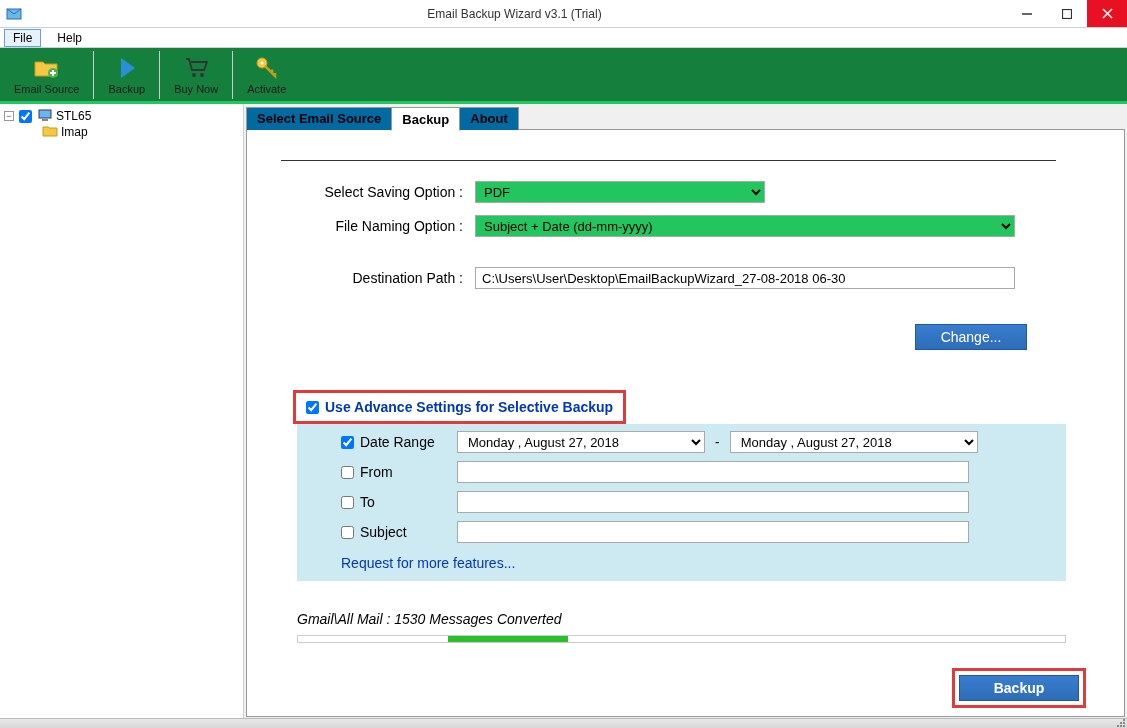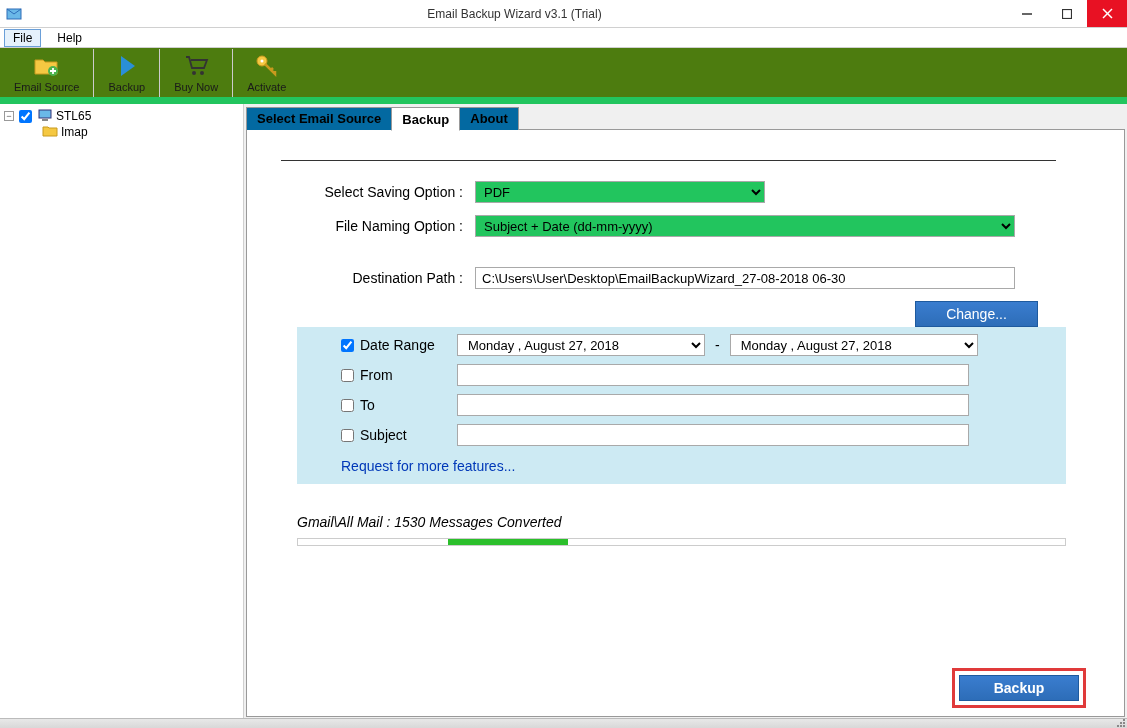--- a/index.html
+++ b/index.html
@@ -9,21 +9,21 @@
     .titlebar-icon { width: 16px; height: 16px; margin-left: 6px; }
     .titlebar-title { flex: 1; text-align: center; font-size: 12px; color: #333; }
     .win-controls { display: flex; height: 100%; }
     .win-btn { width: 40px; height: 100%; display: flex; align-items: center; justify-content: center; font-size: 14px; }
     .win-close { background: #e81123; color: #fff; }
     
     .menubar { height: 20px; background: #fff; display: flex; align-items: center; padding-left: 4px; border-bottom: 1px solid #d0d0d0; gap: 8px; }
     .menu-item { padding: 1px 8px; font-size: 12px; cursor: pointer; }
     .menu-item.selected { border: 1px solid #6a9fd8; background: #e5f1fb; }
     
-    .toolbar { height: 56px; background: #4d7c0f; display: flex; align-items: center; border-bottom: 7px solid #22c55e; padding-left: 6px; gap: 4px; }
+    .toolbar { height: 56px; background: #15803d; display: flex; align-items: center; border-bottom: 3px solid #22c55e; padding-left: 6px; gap: 4px; }
     .toolbar-btn { display: flex; flex-direction: column; align-items: center; justify-content: center; padding: 2px 8px; font-size: 11px; color: #1a1a1a; cursor: pointer; height: 52px; min-width: 52px; }
     .toolbar-sep { width: 1px; height: 48px; background: #ccc; margin: 0 2px; }
     .tool-icon { width: 28px; height: 28px; display: flex; align-items: center; justify-content: center; margin-bottom: 1px; }
     
     .workspace { display: flex; height: calc(100% - 28px - 20px - 56px - 10px); }
     .tree-panel { width: 244px; background: #fff; border-right: 1px solid #d0d0d0; padding: 4px; }
     .tree-row { display: flex; align-items: center; gap: 3px; font-size: 12px; padding: 1px 0; }
     .tree-indent { width: 16px; }
     .tree-toggle { width: 10px; text-align: center; cursor: pointer; font-size: 9px; color: #555; border: 1px solid #999; line-height: 8px; height: 10px; }
     .tree-cb { margin: 0 2px; }
@@ -34,21 +34,21 @@
     .tab { padding: 3px 10px; font-size: 13px; font-weight: bold; background: #0369a1; border: 1px solid #999; border-bottom: none; cursor: pointer; margin-right: -1px; position: relative; }
     .tab.active { background: #fff; z-index: 3; border-bottom: 1px solid #fff; margin-bottom: -1px; padding-top: 4px;}
     .tab-content { background: #fff; border: 1px solid #999; height: calc(100% - 26px); margin: 2px; padding: 30px 28px 10px 28px; position: relative; }
     
     .form-sep { border: none; border-top: 1px solid #333; margin-bottom: 20px; margin-left: 6px; margin-right: 40px;}
     .form-row { display: flex; align-items: center; margin-bottom: 12px; }
     .form-label { width: 200px; text-align: right; padding-right: 12px; font-size: 14px; }
     .form-select { width: 290px; height: 22px; font-size: 13px; border: 1px solid #a9a9a9; background: #22c55e; padding: 1px 4px; }
     .form-select.wide { width: 540px; }
     .form-text { width: 540px; height: 22px; font-size: 13px; border: 1px solid #a9a9a9; padding: 1px 6px; }
-    .change-btn { width: 123px; height: 26px; background: linear-gradient(#3a7dcf, #2d6db8); color: #fff; border: 1px solid #1e5a9e; font-size: 14px; cursor: pointer; margin-top: 0; }
+    .change-btn { width: 112px; height: 26px; background: linear-gradient(#3a7dcf, #2d6db8); color: #fff; border: 1px solid #1e5a9e; font-size: 14px; cursor: pointer; margin-top: 23px; }
     .change-row { padding-left: 640px; }
     
     .advance-box { border: 3px solid #e03a3a; padding: 6px 10px; margin-top: 40px; display: inline-flex; align-items: center; gap: 6px; margin-left: 18px; }
     .advance-label { color: #0038b8; font-weight: bold; font-size: 14px; }
     
     .filter-panel { background: #cdeaf3; margin: 0 30px 0 22px; padding: 7px 16px 10px 44px; }
     .filter-row { display: flex; align-items: center; margin-bottom: 8px; gap: 6px; }
     .filter-cb-label { width: 110px; display: flex; align-items: center; gap: 6px; font-size: 14px; }
     .date-select { width: 248px; height: 22px; border: 1px solid #a9a9a9; background: #fff; padding: 1px 6px; font-size: 13px; }
     .date-dash { margin: 0 4px; font-size: 14px; }
@@ -187,20 +187,24 @@
       </div>
       <div style="height:18px"></div>
       <div class="form-row">
         <div class="form-label">Destination Path :</div>
         <input class="form-text" value="C:\Users\User\Desktop\EmailBackupWizard_27-08-2018 06-30" style="">
       </div>
       <div class="change-row">
         <button class="change-btn">Change...</button>
       </div>
       
+      <div class="advance-box">
+        <input type="checkbox" checked="" style="">
+        <span class="advance-label">Use Advance Settings for Selective Backup</span>
+      </div>
       
       <div class="filter-panel">
         <div class="filter-row">
           <label class="filter-cb-label">
             <input type="checkbox" checked="" style="">
             <span>Date Range</span>
           </label>
           <select class="date-select"><option>Monday   ,   August   27, 2018</option></select>
           <span class="date-dash">-</span>
           <select class="date-select"><option>Monday   ,   August   27, 2018</option></select>

